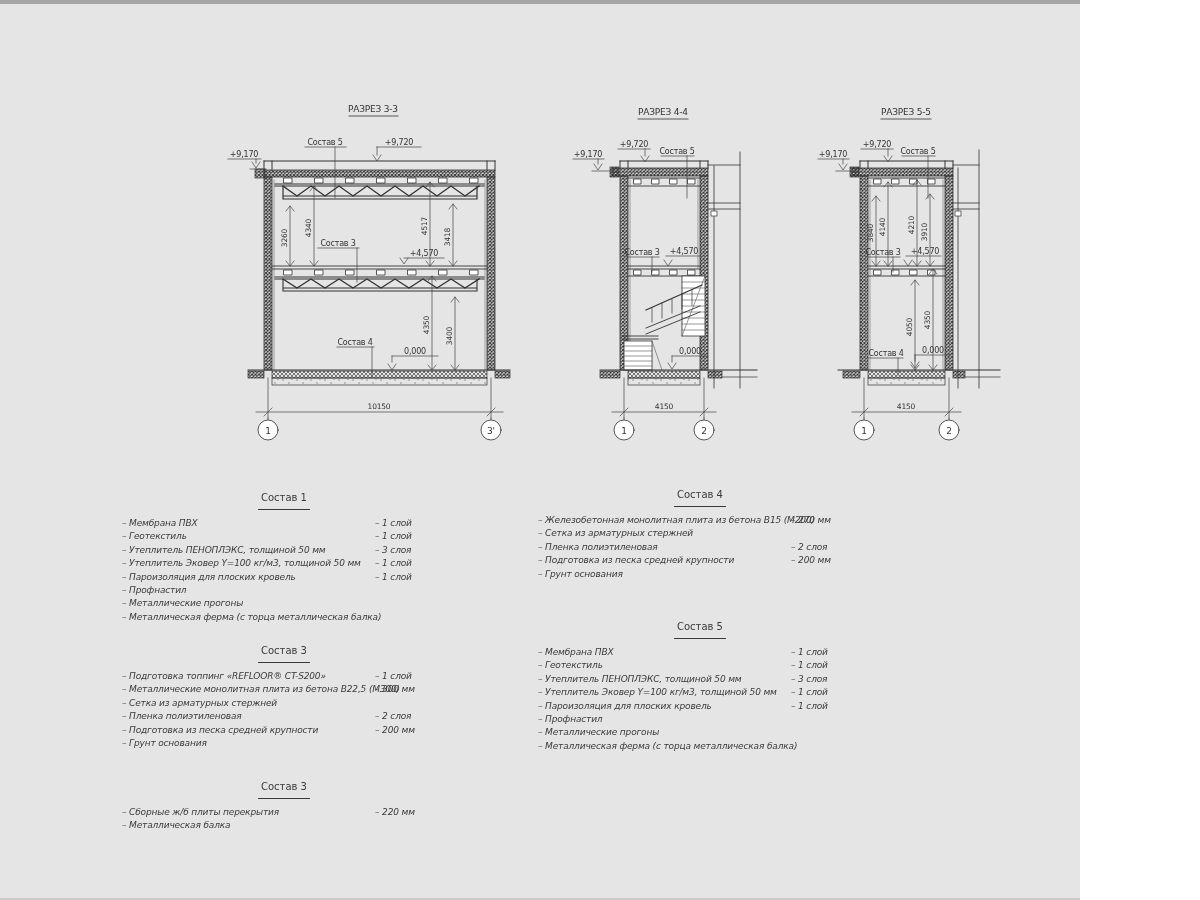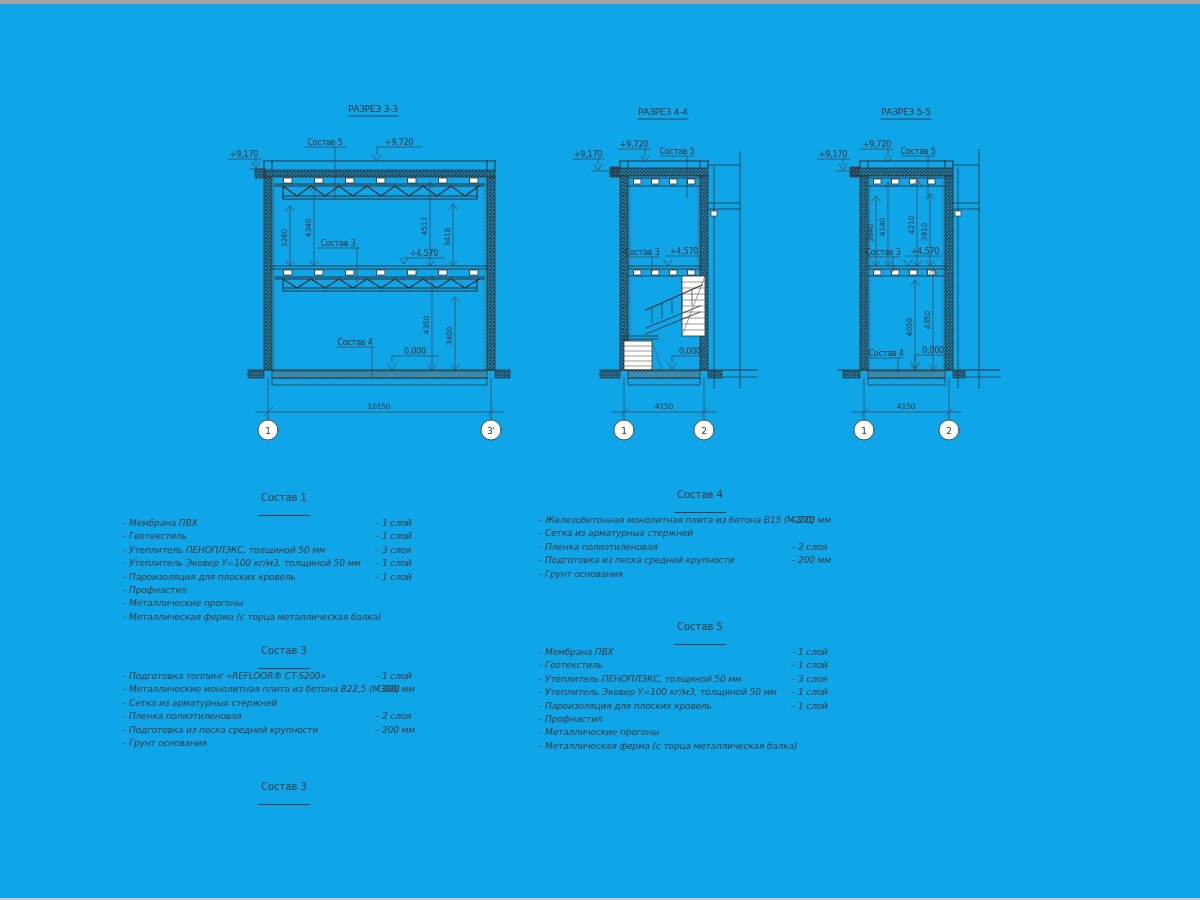--- a/index.html
+++ b/index.html
@@ -1,24 +1,24 @@
 <!DOCTYPE html>
 <html><head>
 <meta charset="utf-8">
 <style>
   html,body{margin:0;padding:0;background:#fff;}
-  .canvas{position:relative;width:1200px;height:900px;background:#0ea5e9;overflow:hidden;
+  .canvas{position:relative;width:1080px;height:900px;background:#e5e5e5;overflow:hidden;
           font-family:"DejaVu Sans",sans-serif;color:#3a3a3a;}
   .edge-top{position:absolute;top:0;left:0;width:100%;height:4px;background:#a5a5a5;}
   .edge-bottom{position:absolute;bottom:0;left:0;width:100%;height:2px;background:#c9c9c9;}
   svg.draw{position:absolute;left:0;top:0;}
   svg text{fill:#333;font-family:"DejaVu Sans",sans-serif;letter-spacing:-0.2px;}
   .spec{position:absolute;width:312px;}
   .spec-title{text-align:center;font-size:10px;height:12px;margin-bottom:14px;}
-  .spec-title span{border-bottom:1px solid #3a3a3a;padding:0 3px 12px;margin-left:12px;}
+  .spec-title span{border-bottom:1px solid #3a3a3a;padding:0 3px 6px;margin-left:12px;}
   .spec-rows{position:relative;font-style:italic;}
   .spec-row{position:relative;height:13.4px;font-size:9px;letter-spacing:-0.15px;white-space:nowrap;}
   .spec-row .nm{position:absolute;left:0;top:0;}
   .spec-row .val{position:absolute;left:253px;top:0;}
 </style>
 </head>
 <body>
 
 <div class="canvas">
   <div class="edge-top"></div>
@@ -282,20 +282,29 @@
           <span class="val">– 200 мм</span>
         </div>
         <div class="spec-row">
           <span class="nm">– Грунт основания</span>
         </div>
       </div>
   </div>
 
   <div class="spec" style="left:122px;top:781px">
     <div class="spec-title"><span>Состав 3</span></div>
+    <div class="spec-rows">
+        <div class="spec-row">
+          <span class="nm">– Сборные ж/б плиты перекрытия</span>
+          <span class="val">– 220 мм</span>
+        </div>
+        <div class="spec-row">
+          <span class="nm">– Металлическая балка</span>
+        </div>
+      </div>
   </div>
 
   <div class="spec" style="left:538px;top:489px">
     <div class="spec-title"><span>Состав 4</span></div>
     <div class="spec-rows">
         <div class="spec-row">
           <span class="nm">– Железобетонная  монолитная плита из бетона В15 (М200)</span>
           <span class="val">– 270 мм</span>
         </div>
         <div class="spec-row">

